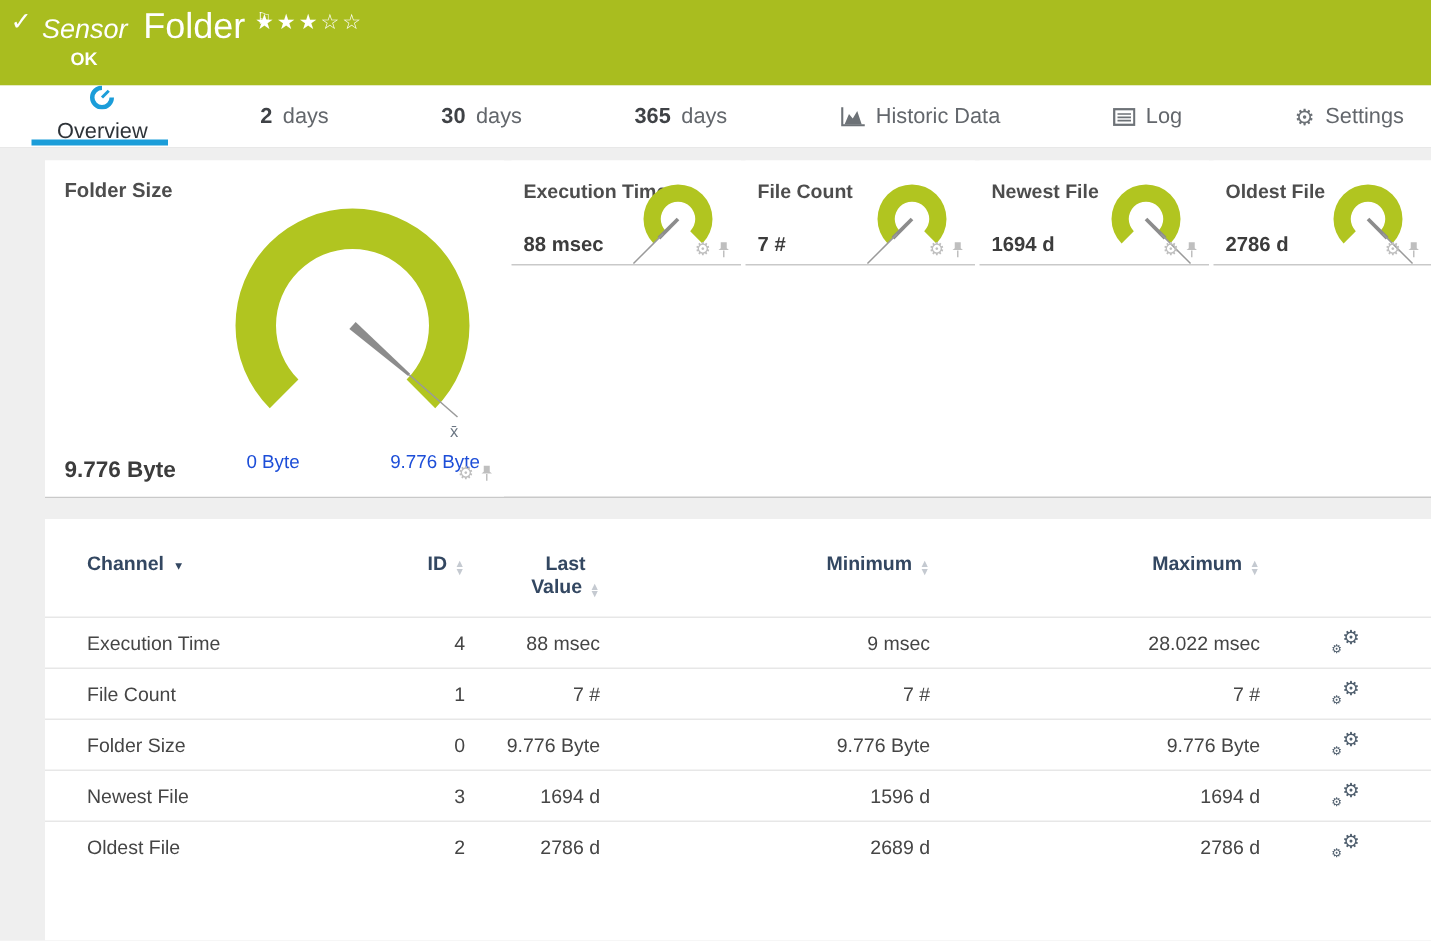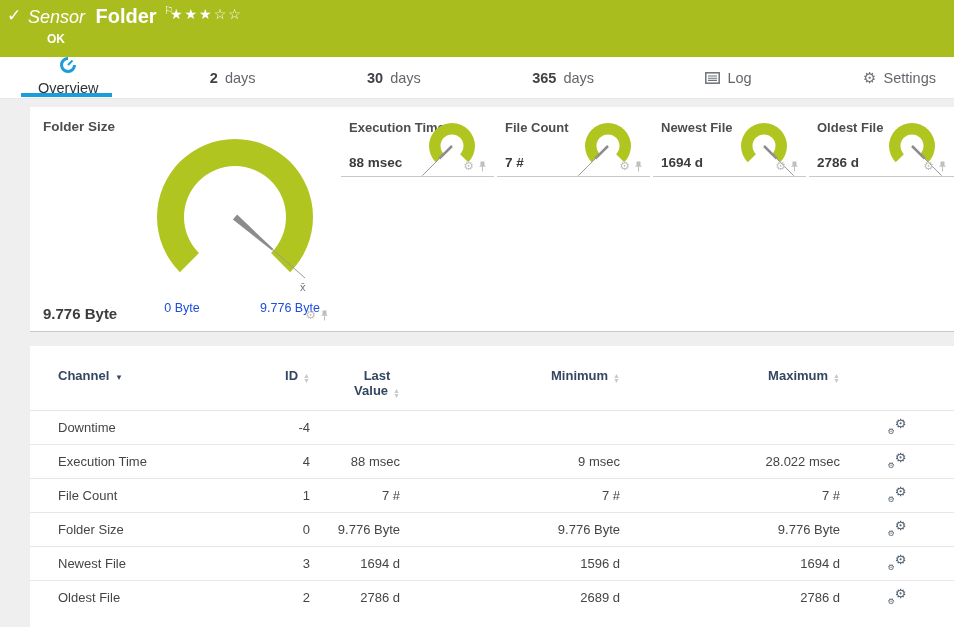--- a/index.html
+++ b/index.html
@@ -4,21 +4,21 @@
 <style>
   html,body{margin:0;padding:0;}
   body{width:954px;height:627px;font-family:"Liberation Sans","DejaVu Sans",sans-serif;}
   .app{position:relative;width:954px;height:627px;background:#efefef;overflow:hidden;}
 
   
   .topbar{position:absolute;left:0;top:0;width:954px;height:57px;background:#a9bd1f;color:#fff;}
   .topbar .check{position:absolute;left:7px;top:5px;font-size:17px;font-weight:bold;}
   .titleline{position:absolute;left:28px;top:4px;white-space:nowrap;}
   .titleline .type{font-style:italic;font-size:18px;}
-  .titleline .name{font-weight:bold;font-size:20px;margin-left:6px;}
+  .titleline .name{font-weight:normal;font-size:24px;margin-left:6px;}
   .titleline .flag{font-size:11px;vertical-align:9px;margin-left:3px;}
   .stars{position:absolute;left:170px;top:6px;font-size:14px;letter-spacing:2px;cursor:pointer;}
   .status-ok{position:absolute;left:47px;top:32px;font-size:12px;font-weight:bold;}
 
   
   .tabs{position:absolute;left:0;top:57px;width:954px;height:42px;background:#fff;border-bottom:1px solid #e8e8e8;
         display:flex;align-items:center;padding:0 18px 0 38px;box-sizing:border-box;justify-content:space-between;}
   .tab{position:relative;display:flex;align-items:center;gap:7px;height:42px;font-size:14.5px;color:#63676c;cursor:pointer;white-space:nowrap;}
   .tab .num{font-weight:bold;color:#3f4246;}
   .tab--active{color:#2e3338;flex-direction:column;}
@@ -97,20 +97,29 @@
       <span class="num">2</span>
       <span>days</span>
     </div>
     <div class="tab">
       <span class="num">30</span>
       <span>days</span>
     </div>
     <div class="tab">
       <span class="num">365</span>
       <span>days</span>
+    </div>
+    <div class="tab">
+      <span class="ticon">
+        <svg width="17" height="14" viewBox="0 0 17 14">
+            <path d="M1.5 0.5 V12.5 H16.5" fill="none" stroke="#6d7277" stroke-width="1.4"></path>
+            <path d="M3 12 L6 5 L8.5 8 L11.5 3 L14.5 12 Z" fill="#6d7277"></path>
+          </svg>
+      </span>
+      <span>Historic Data</span>
     </div>
     <div class="tab">
       <span class="ticon">
         <svg width="15" height="12" viewBox="0 0 15 12">
             <rect x="0.8" y="0.8" width="13.4" height="10.4" fill="none" stroke="#6d7277" stroke-width="1.5"></rect>
             <path d="M3 4 H12 M3 6.2 H12 M3 8.4 H12" stroke="#6d7277" stroke-width="1.1"></path>
           </svg>
       </span>
       <span>Log</span>
     </div>
@@ -230,28 +239,20 @@
               </span></th>
           <th class="c-max"><span>Maximum</span><span class="sort">
                 <span>▲</span>
                 <span>▼</span>
               </span></th>
           <th class="c-set"></th>
         </tr>
       </thead>
       <tbody>
 
-          <tr>
-            <td class="c-ch">Downtime</td>
-            <td class="c-id">-4</td>
-            <td class="c-last"></td>
-            <td class="c-min"></td>
-            <td class="c-max"></td>
-            <td class="c-set"><span class="gearpair"><span class="g1">⚙</span><span class="g2">⚙</span></span></td>
-          </tr>
 
           <tr>
             <td class="c-ch">Execution Time</td>
             <td class="c-id">4</td>
             <td class="c-last">88 msec</td>
             <td class="c-min">9 msec</td>
             <td class="c-max">28.022 msec</td>
             <td class="c-set"><span class="gearpair"><span class="g1">⚙</span><span class="g2">⚙</span></span></td>
           </tr>
 

